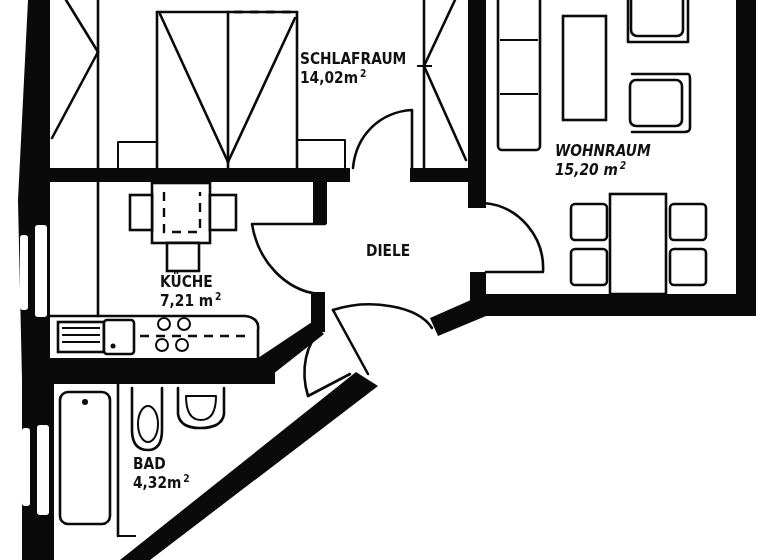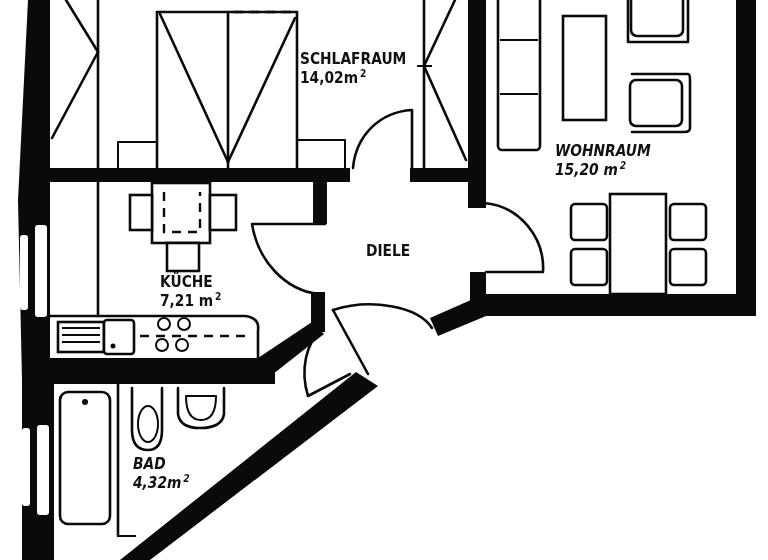--- a/index.html
+++ b/index.html
@@ -193,16 +193,16 @@
 
 <div class="label" style="left:160px; top:275px;">
   <span class="name">KÜCHE</span>
   <span class="area"><span>7,21</span> <span>m</span><sup>2</sup></span>
 </div>
 
 <div class="label" style="left:366px; top:244px;">
   <span class="name">DIELE</span>
 </div>
 
-<div class="label" style="left:133px; top:457px;font-style:italic;">
+<div class="label" style="left:133px; top:457px;">
   <span class="name">BAD</span>
   <span class="area"><span>4,32</span><span>m</span><sup>2</sup></span>
 </div>
 
 </body></html>

